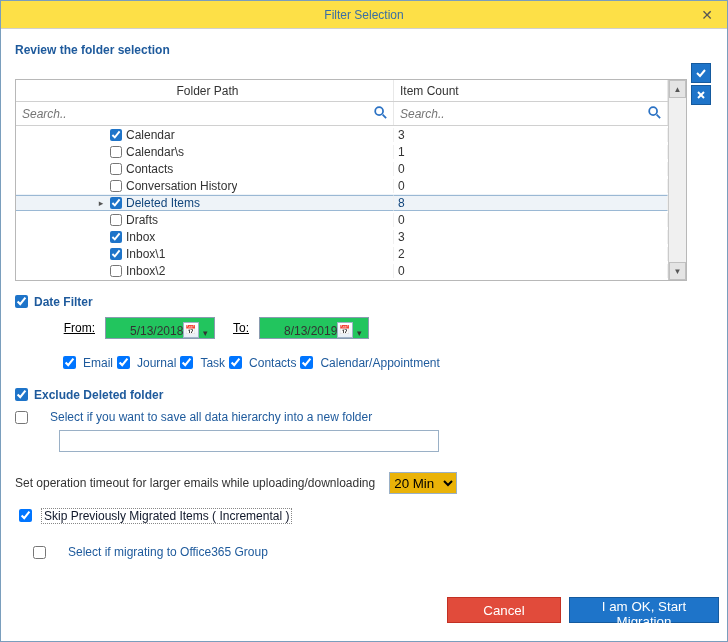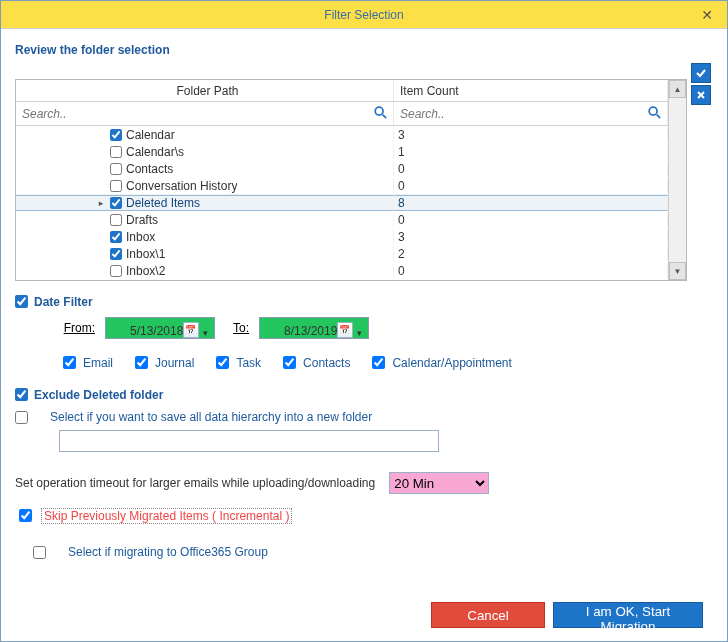--- a/index.html
+++ b/index.html
@@ -50,33 +50,33 @@
   .plain-chk { display:flex; align-items:center; gap:22px; margin:6px 0 2px 0; color:#1e5a9c;}
   .plain-text { color:#333; font-weight:normal; }
 
   .date-row { display:flex; align-items:center; gap:10px; margin:6px 0 8px 44px; }
   .date-row .lbl { color:#000000; width:36px; text-align:right;text-decoration:underline; }
   .date-input { display:inline-flex; align-items:flex-end; border:1px solid #8a9bb0; height:22px; background:#22c55e; width:110px; padding:0 2px 0 24px; }
   .date-input span { flex:1; }
   .date-input .icn { width:16px; height:16px; border:1px solid #9fb2c7; background:linear-gradient(#fff,#e6eef6); display:flex; align-items:center; justify-content:center; font-size:9px; }
   .date-input .dd { width:12px; text-align:center; color:#333; font-size:9px; }
 
-  .types-row { display:flex; align-items:flex-start; gap:18px; margin:6px 0 10px 44px; }
+  .types-row { display:flex; align-items:flex-start; margin:6px 0 10px 44px; }
   .type { display:flex; align-items:center; gap:4px; color:#1e5a9c; }
 
   .folder-input { margin:4px 0 10px 44px; }
   .folder-input input { width:380px; height:22px; border:1px solid #9ab0c6; padding:2px 4px; outline:none; }
 
   .timeout-row { display:flex; align-items:center; gap:14px; margin:10px 0 6px 0; }
-  .timeout-row select { width:100px; height:22px; border:1px solid #9ab0c6; background:#f9a8d4; }
+  .timeout-row select { width:68px; height:22px; border:1px solid #9ab0c6; background:#eab308; }
 
   .skip-line { display:flex; align-items:center; gap:6px; margin:6px 0; }
-  .skip-line .lbl { color:#ef4444; border:1px dotted #888; padding:0 2px; }
-
-  .footer { height:44px; border-top:0; display:flex; justify-content:flex-end; align-items:center; gap:8px; padding:0 24px 8px 0; }
+  .skip-line .lbl { color:#0f172a; border:1px dotted #888; padding:0 2px; }
+
+  .footer { height:44px; border-top:0; display:flex; justify-content:flex-end; gap:8px; padding:0 8px 8px 0; }
   .btn-cancel { width:114px; height:26px; background:#e14b3b; color:#fff; border:1px solid #c23023; cursor:pointer; }
   .btn-ok { width:150px; height:26px; background:#1e74c9; color:#fff; border:1px solid #155a9e; cursor:pointer; }
 
   .mag svg { width:14px; height:14px; }
 </style>
 </head>
 <body>
 
 <div class="window">
   <div class="titlebar">

